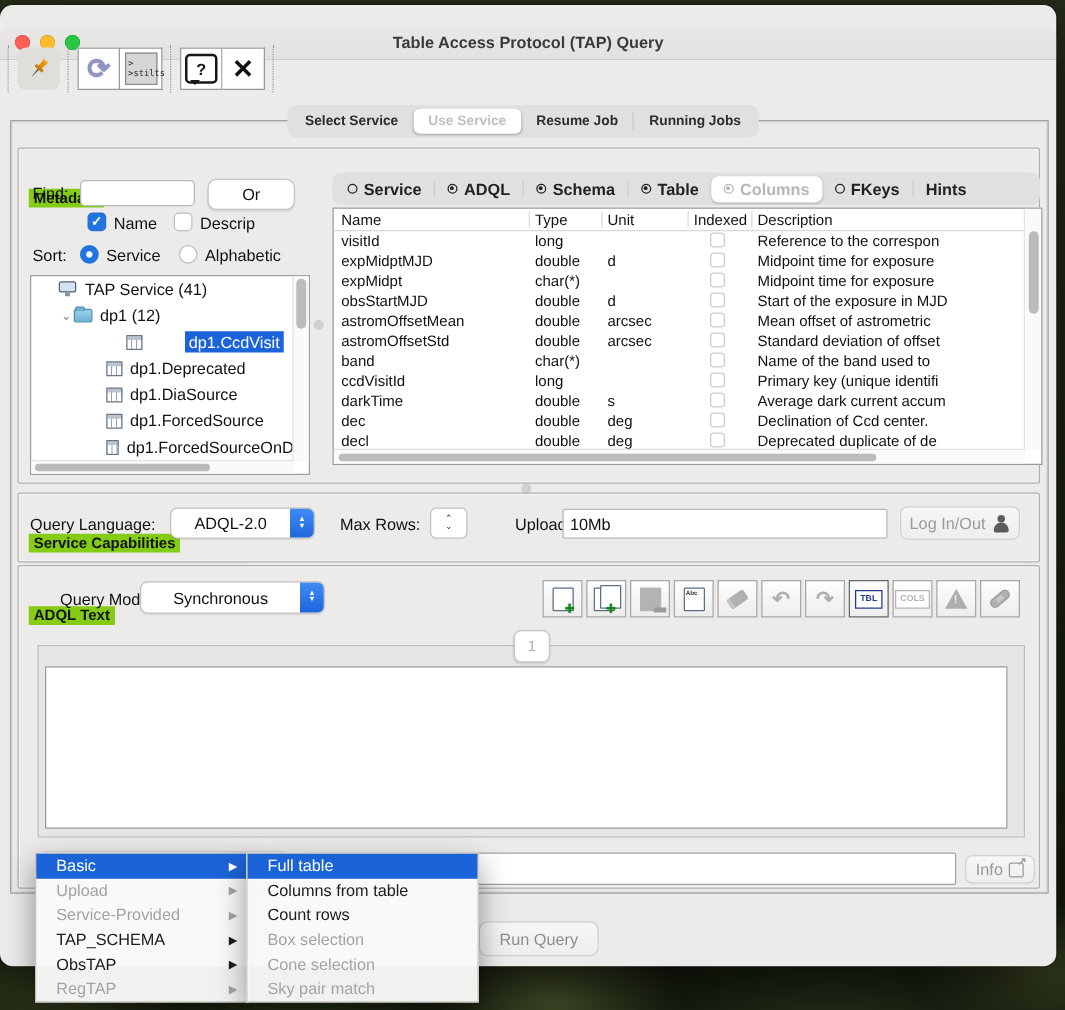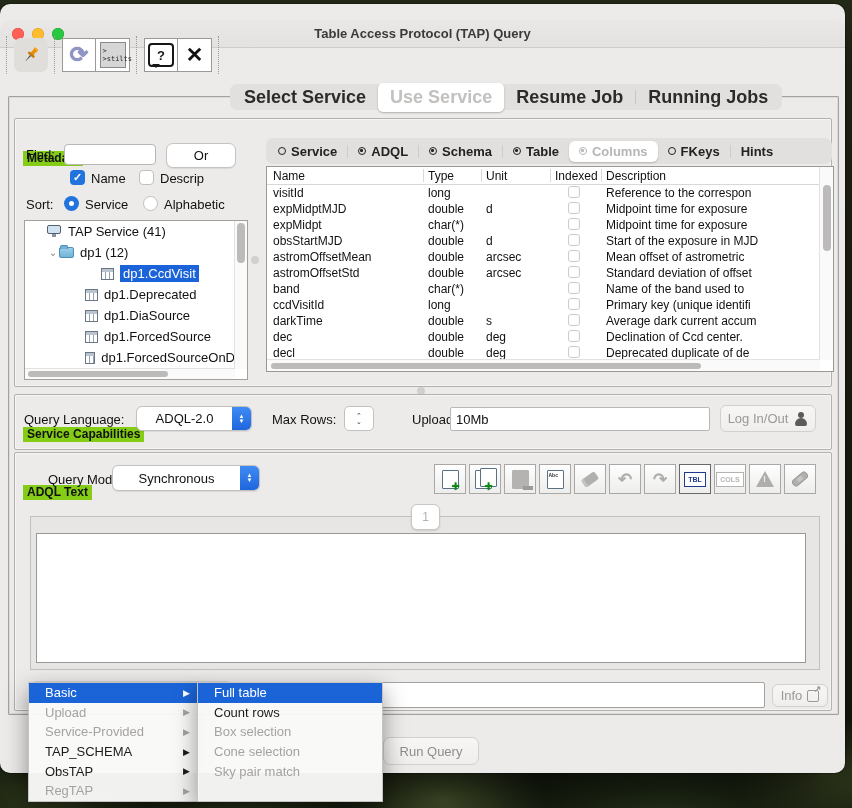--- a/index.html
+++ b/index.html
@@ -42,21 +42,21 @@
   .stiltsbox{width:26px;height:26px;background:#d6d6d6;border:1px solid #8a8a8a;
     font-family:"DejaVu Sans Mono",monospace;font-size:7px;line-height:8px;color:#222;
     display:flex;flex-direction:column;justify-content:center;padding-left:2px;box-sizing:border-box;}
   .helpbox{width:22px;height:20px;border:2px solid #161616;border-radius:4px;background:#fff;
     font-size:13px;font-weight:bold;color:#161616;display:flex;align-items:center;justify-content:center;position:relative;}
   .helpbox::after{content:"";position:absolute;left:2px;bottom:-7px;border:4px solid transparent;border-top-color:#161616;}
   .close-glyph{font-size:21px;font-weight:bold;color:#111;}
   
   .topseg{position:absolute;left:230px;top:80px;height:26px;display:flex;align-items:center;
     background:#e2e0de;border-radius:7px;padding:0 2px;}
-  .topseg .seg{padding:4px 12px;font-size:18px;font-weight:bold;color:#2b2b2b;white-space:nowrap;}
+  .topseg .seg{padding:4px 12px;font-size:11px;font-weight:bold;color:#2b2b2b;white-space:nowrap;}
   .topseg .seg.sel{background:#fff;border-radius:5px;color:#c3c1bf;box-shadow:0 1px 2px rgba(0,0,0,.25);}
   .topseg .vdiv{width:1px;height:14px;background:#c9c7c5;}
   
   .cframe{position:absolute;left:8px;top:92px;width:829px;height:617px;
     border:1px solid #a4a2a0;box-shadow:inset 0 0 0 1px #dcdad8;border-radius:1px;}
   
   .group{position:absolute;border:1px solid #b3b1af;border-radius:2px;box-shadow:inset 0 0 0 1px #f6f5f4;}
   .legend{position:absolute;top:-8px;left:8px;background:#84cc16;padding:0 4px;
     font-size:12px;font-weight:bold;color:#111;line-height:15px;margin-top:40px;}
   .lbl{font-size:13px;color:#111;white-space:nowrap;}
@@ -241,21 +241,21 @@
             <span class="scr"></span>
             <span class="std"></span>
           </span>
         <span>TAP Service (41)</span>
       </div>
       <div class="trow2" style="padding-left:6px;">
         <span class="chev">⌄</span>
         <span class="ico-folder"></span>
         <span>dp1 (12)</span>
       </div>
-      <div class="trow2" style="padding-left:60px;">
+      <div class="trow2" style="padding-left:60px;gap:28px;">
         <span class="ico-grid"></span>
         <span class="tree-sel">dp1.CcdVisit</span>
       </div>
       <div class="trow2" style="padding-left:44px;">
         <span class="ico-grid"></span>
         <span>dp1.Deprecated</span>
       </div>
       <div class="trow2" style="padding-left:44px;">
         <span class="ico-grid"></span>
         <span>dp1.DiaSource</span>
@@ -544,20 +544,23 @@
       <span>RegTAP</span>
       <span class="arr">▶</span>
     </div>
 </div>
 
 <div class="menu" style="left:197px;top:682px;width:184px;height:118px;">
   <div class="mrow hl">
       <span>Full table</span>
     </div>
   <div class="mrow en">
+      <span>Columns from table</span>
+    </div>
+  <div class="mrow en">
       <span>Count rows</span>
     </div>
   <div class="mrow dis">
       <span>Box selection</span>
     </div>
   <div class="mrow dis">
       <span>Cone selection</span>
     </div>
   <div class="mrow dis">
       <span>Sky pair match</span>

